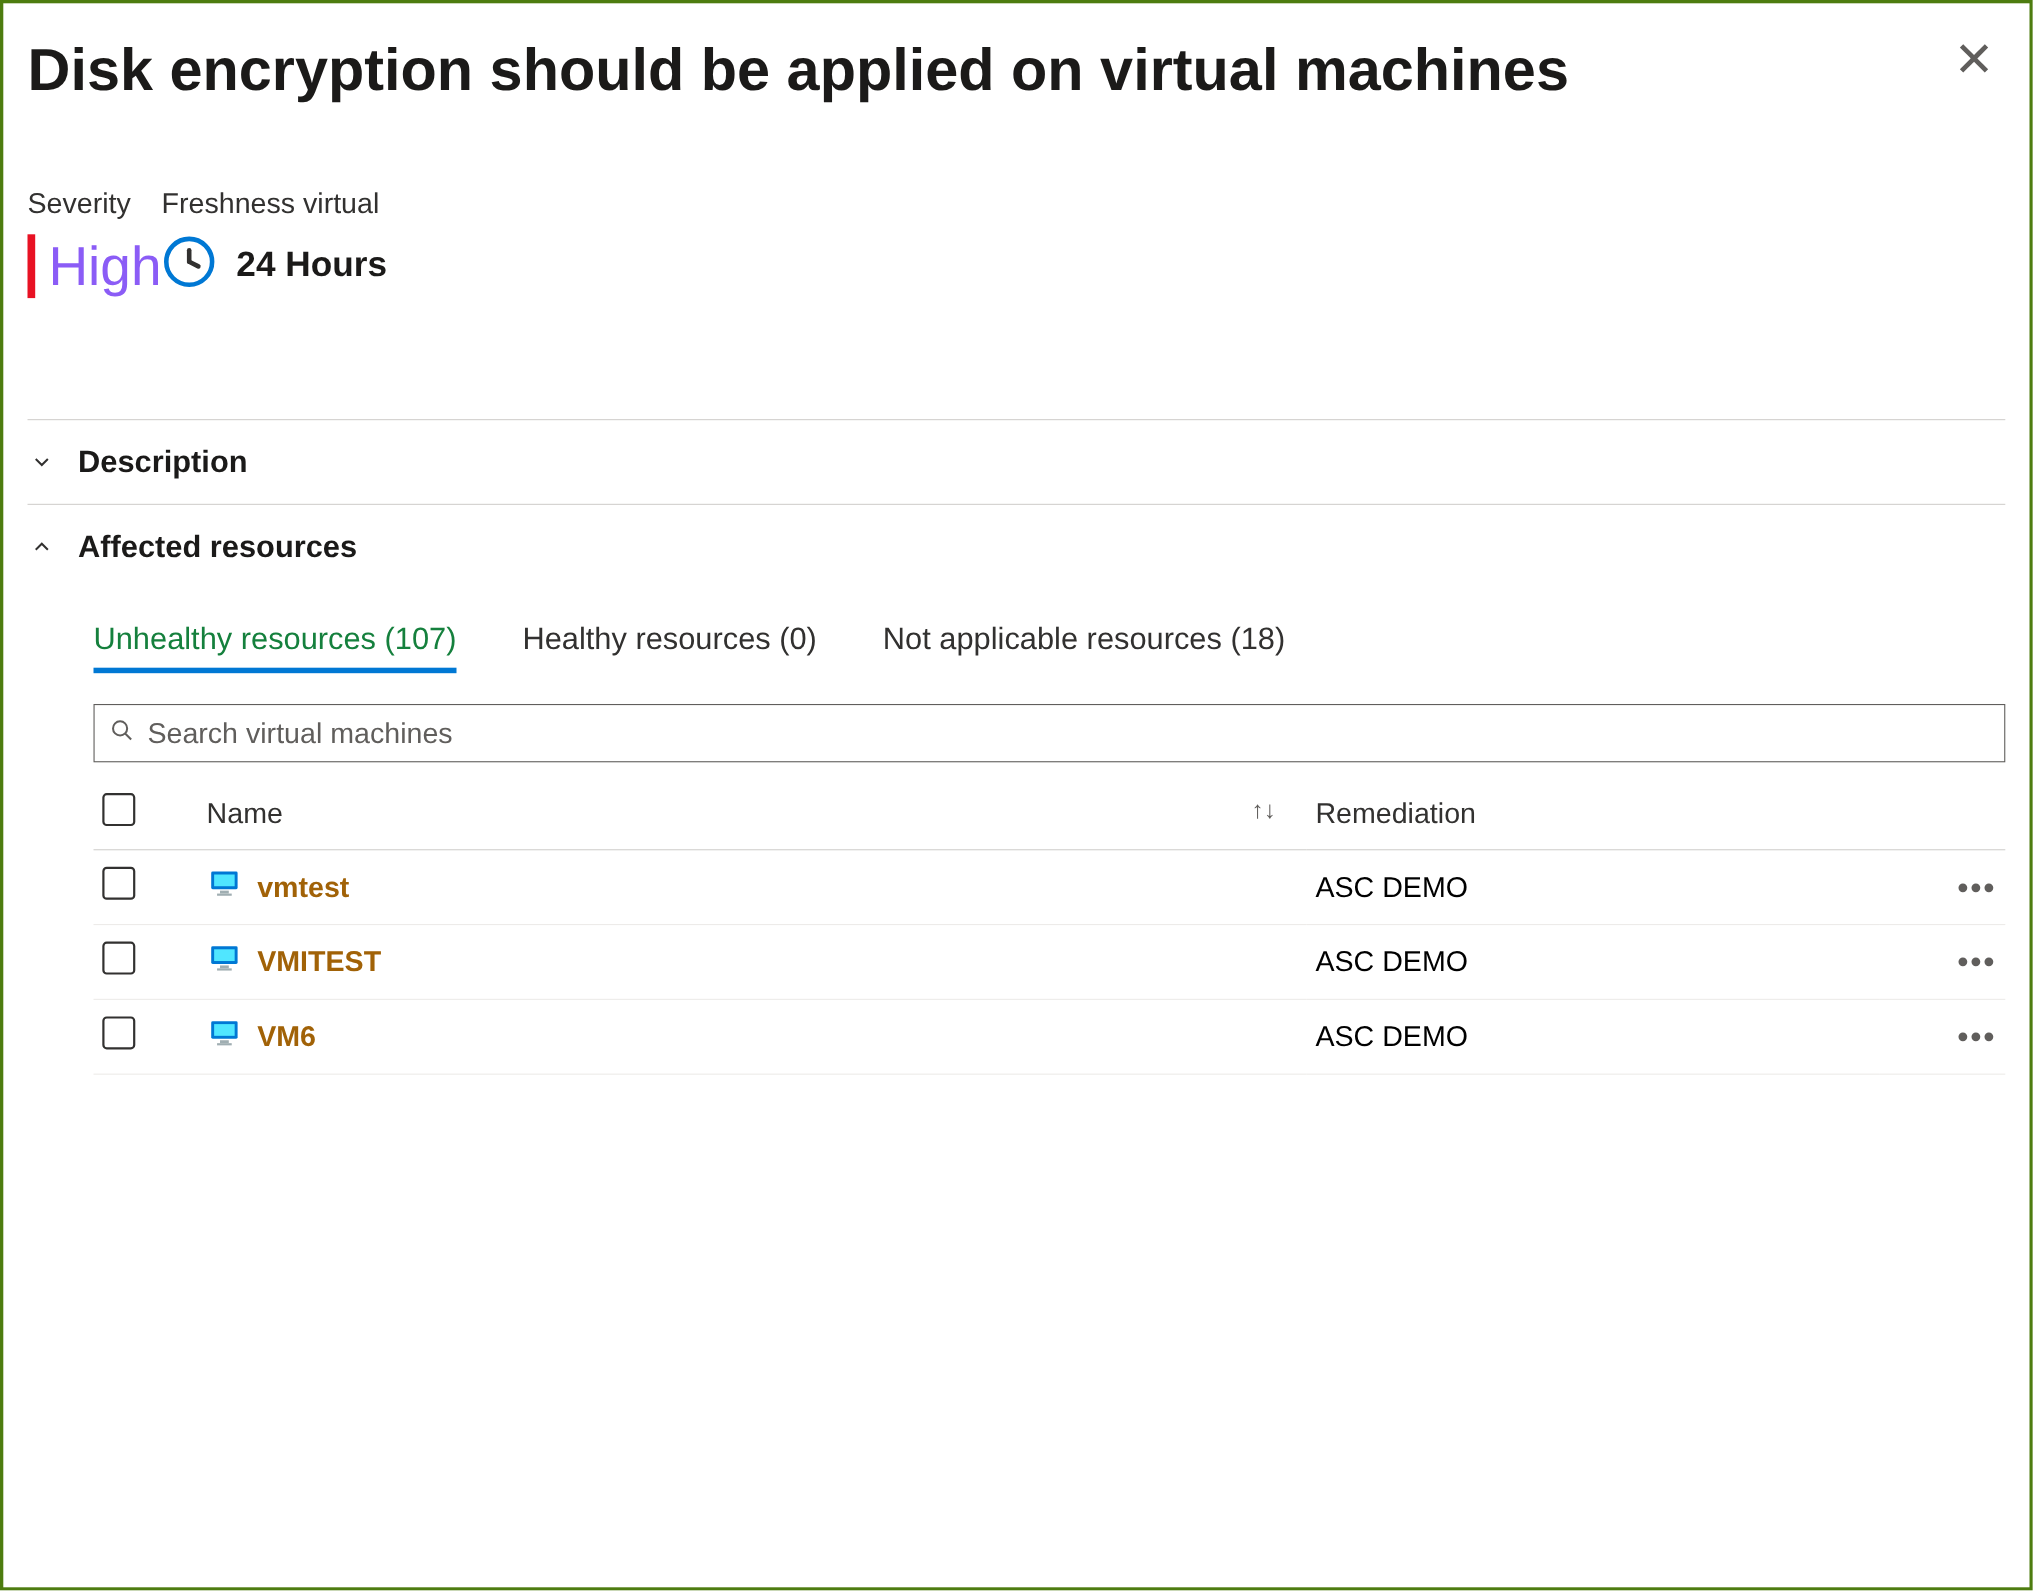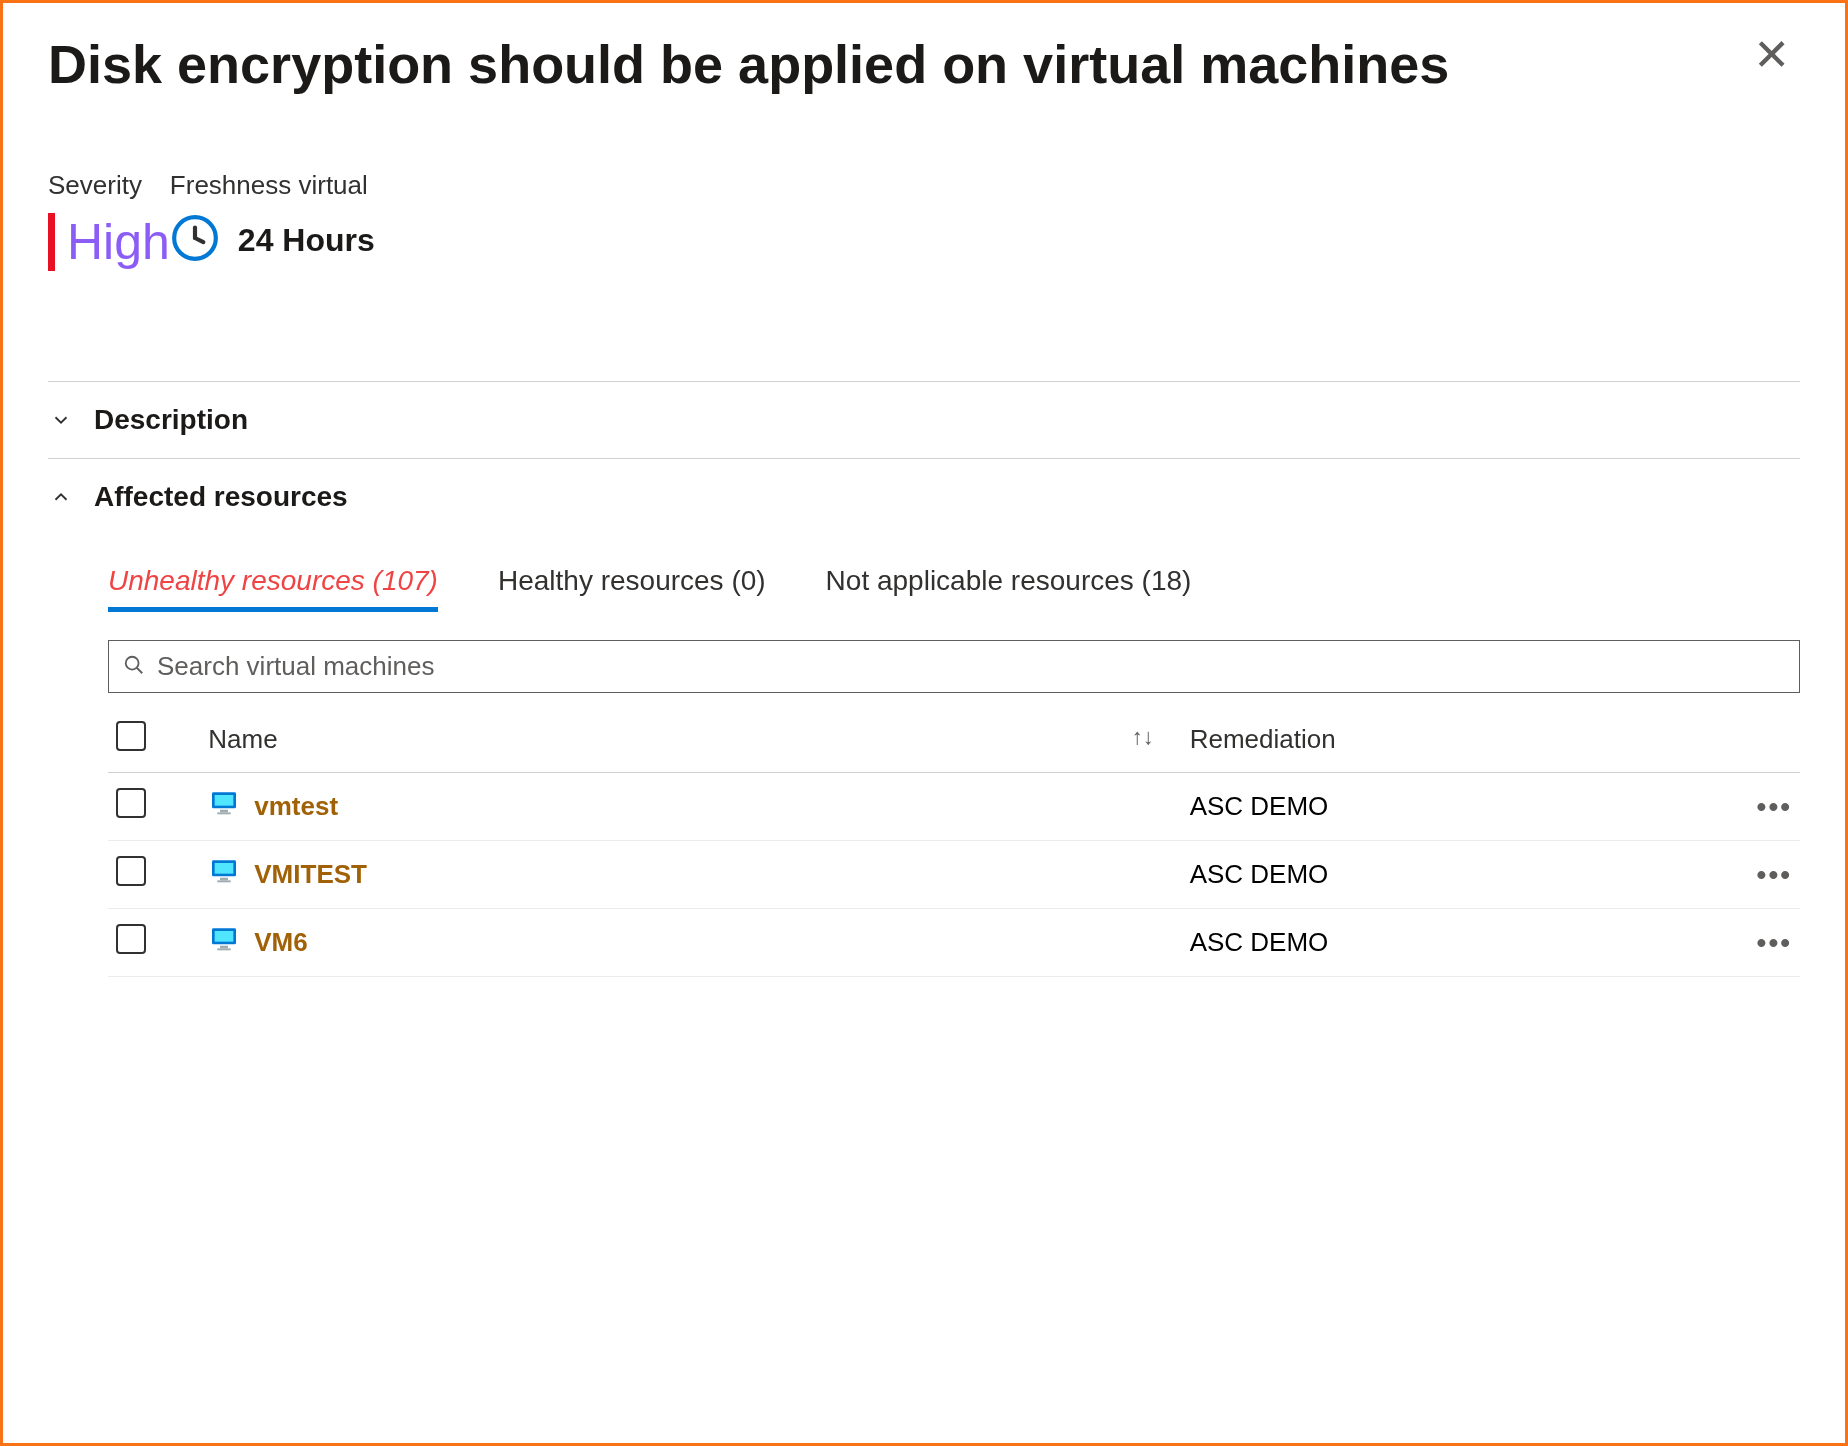--- a/index.html
+++ b/index.html
@@ -4,24 +4,24 @@
   <style>
     * { box-sizing: border-box; margin: 0; padding: 0; }
     body {
       font-family: "Segoe UI", -apple-system, sans-serif;
       background: #ffffff;
       padding: 0;
       width: 1848px;
       height: 1446px;
     }
     .panel {
-      border: 3px solid #f97316;
+      border: 3px solid #4d7c0f;
       width: 100%;
       height: 100%;
-      padding: 30px 45px;
+      padding: 30px 22px;
       overflow: hidden;
     }
     .header-row {
       display: flex;
       justify-content: space-between;
       align-items: flex-start;
       margin-bottom: 75px;
     }
     .page-title {
       font-size: 54px;
@@ -114,23 +114,22 @@
       gap: 60px;
       margin-bottom: 28px;
     }
     .tab {
       font-size: 28px;
       color: #323130;
       padding-bottom: 10px;
       cursor: pointer;
     }
     .tab.active {
-      color: #ef4444;
+      color: #15803d;
       border-bottom: 5px solid #0078d4;
-      font-style: italic;
     }
     .search-box {
       display: flex;
       align-items: center;
       border: 1px solid #605e5c;
       padding: 10px 14px;
       gap: 12px;
       width: 100%;
       margin-bottom: 14px;
       margin-right: 10px;

